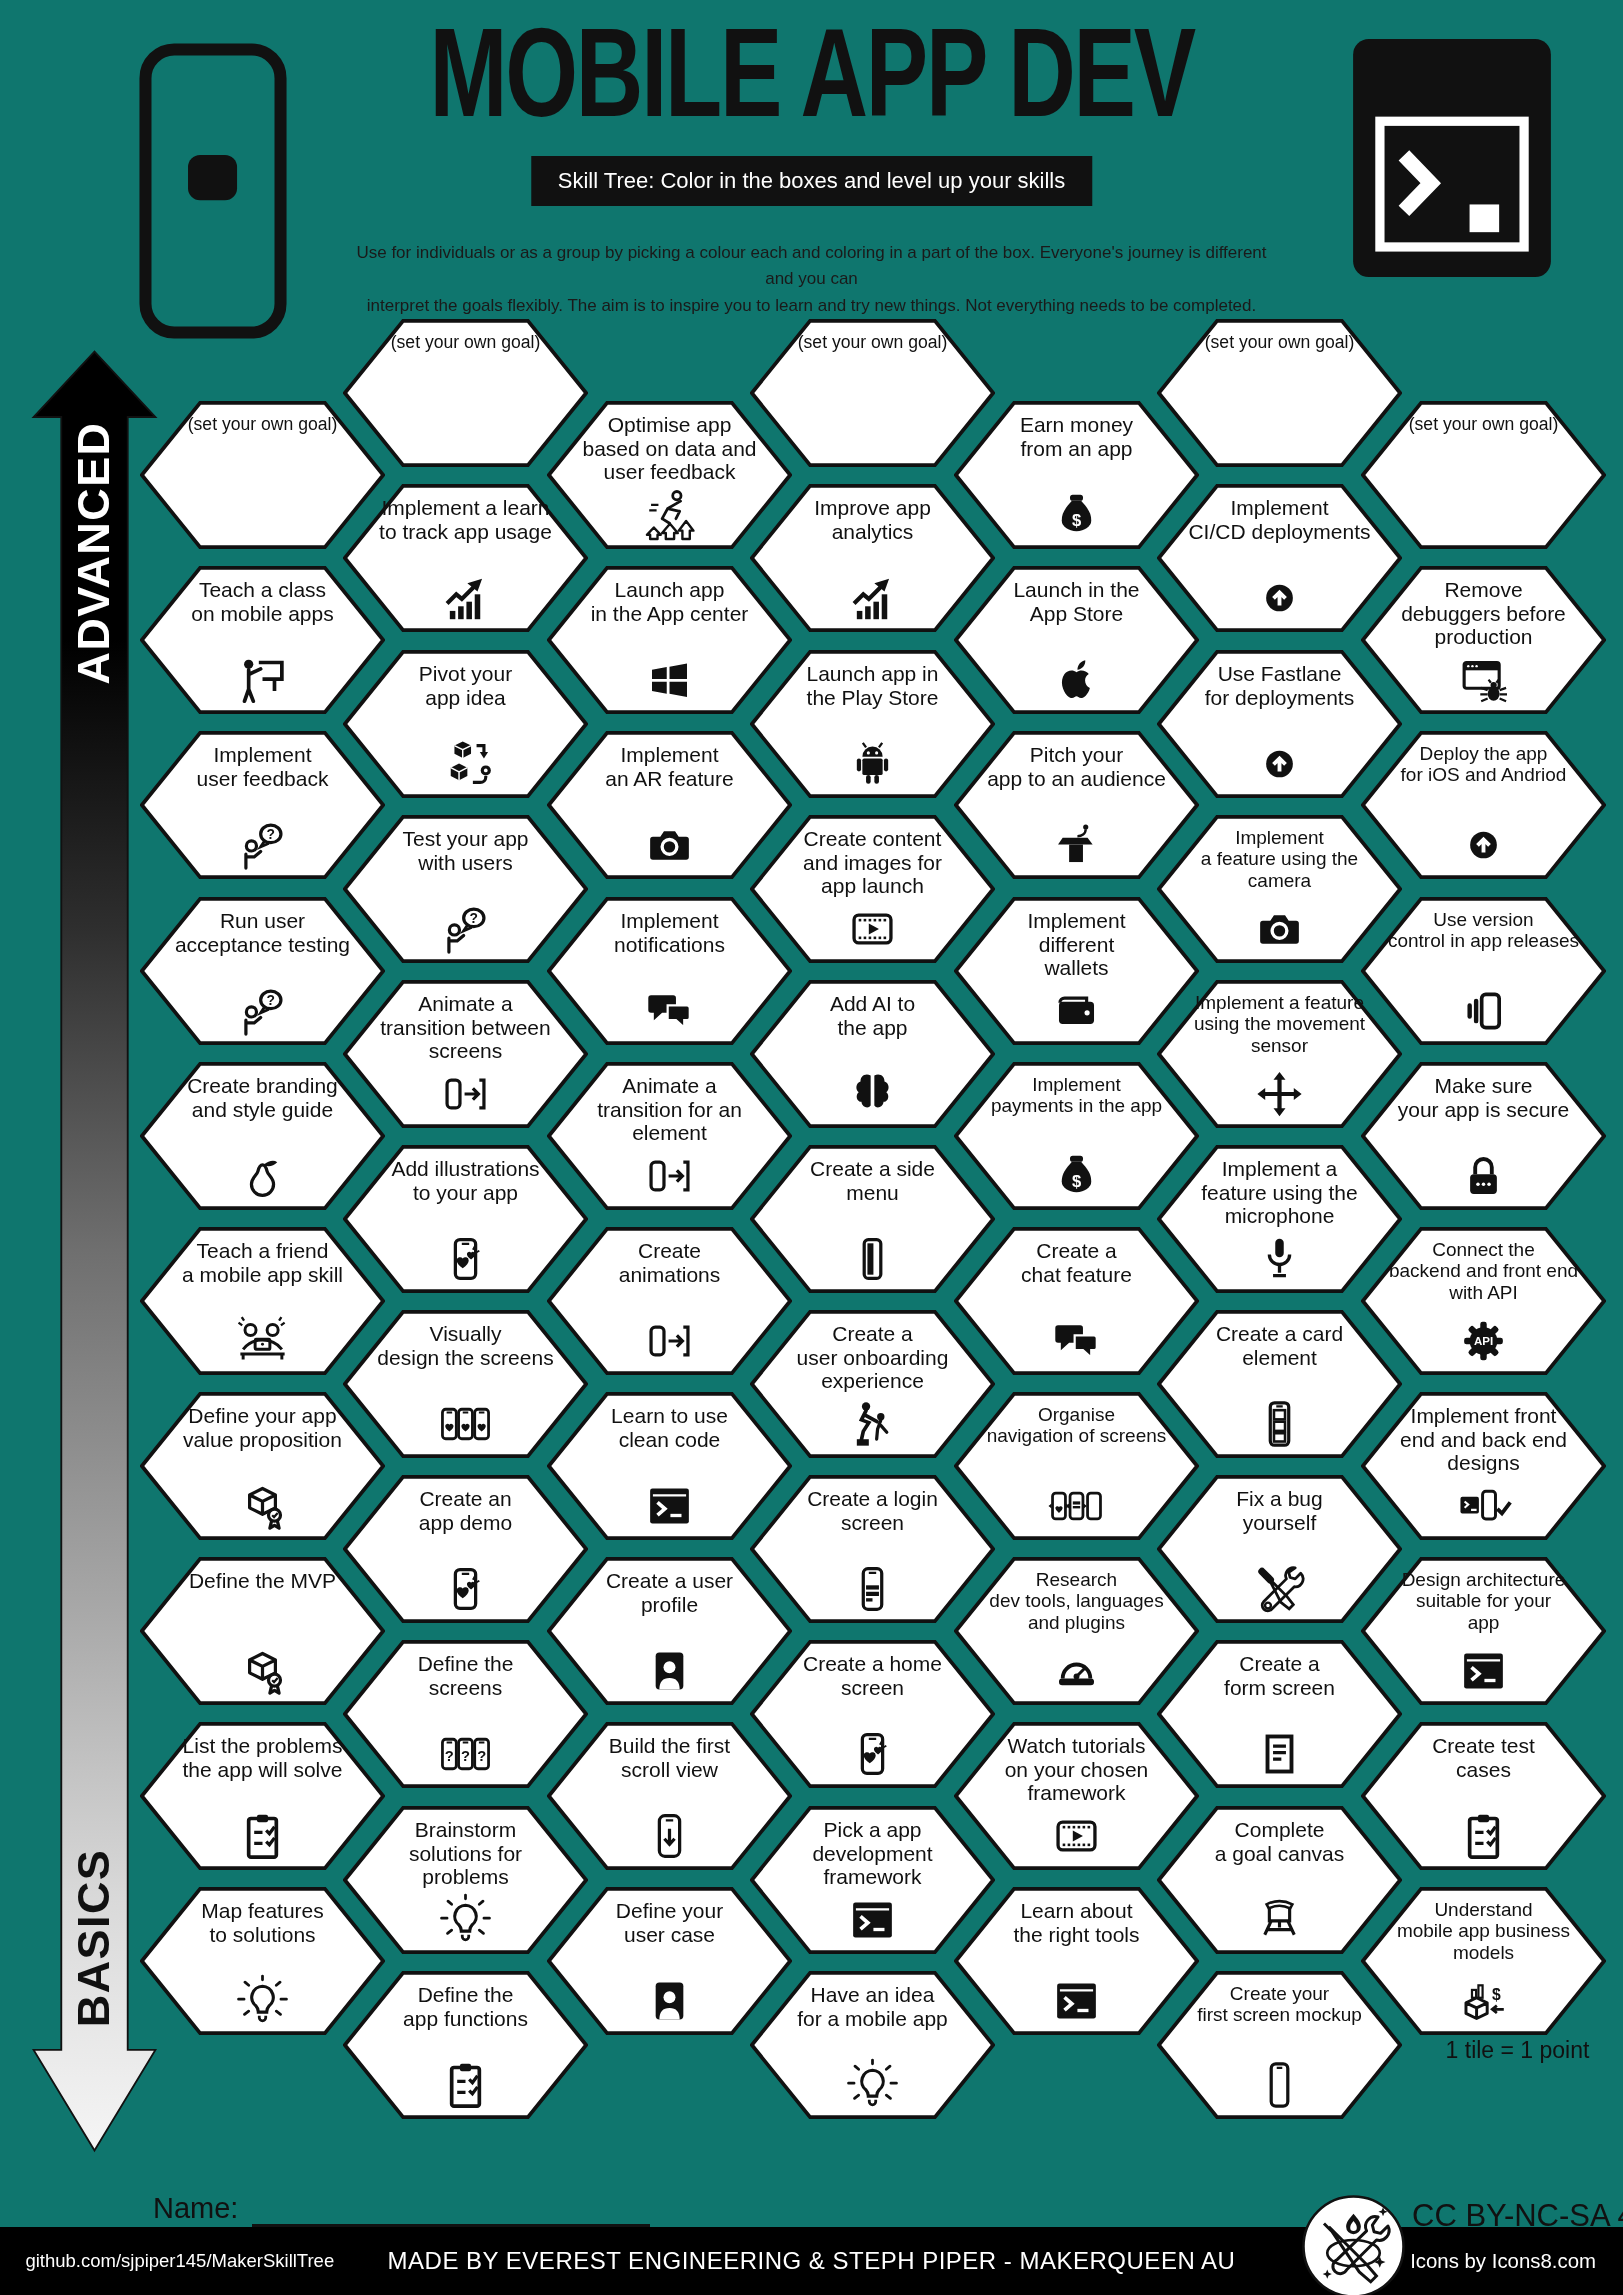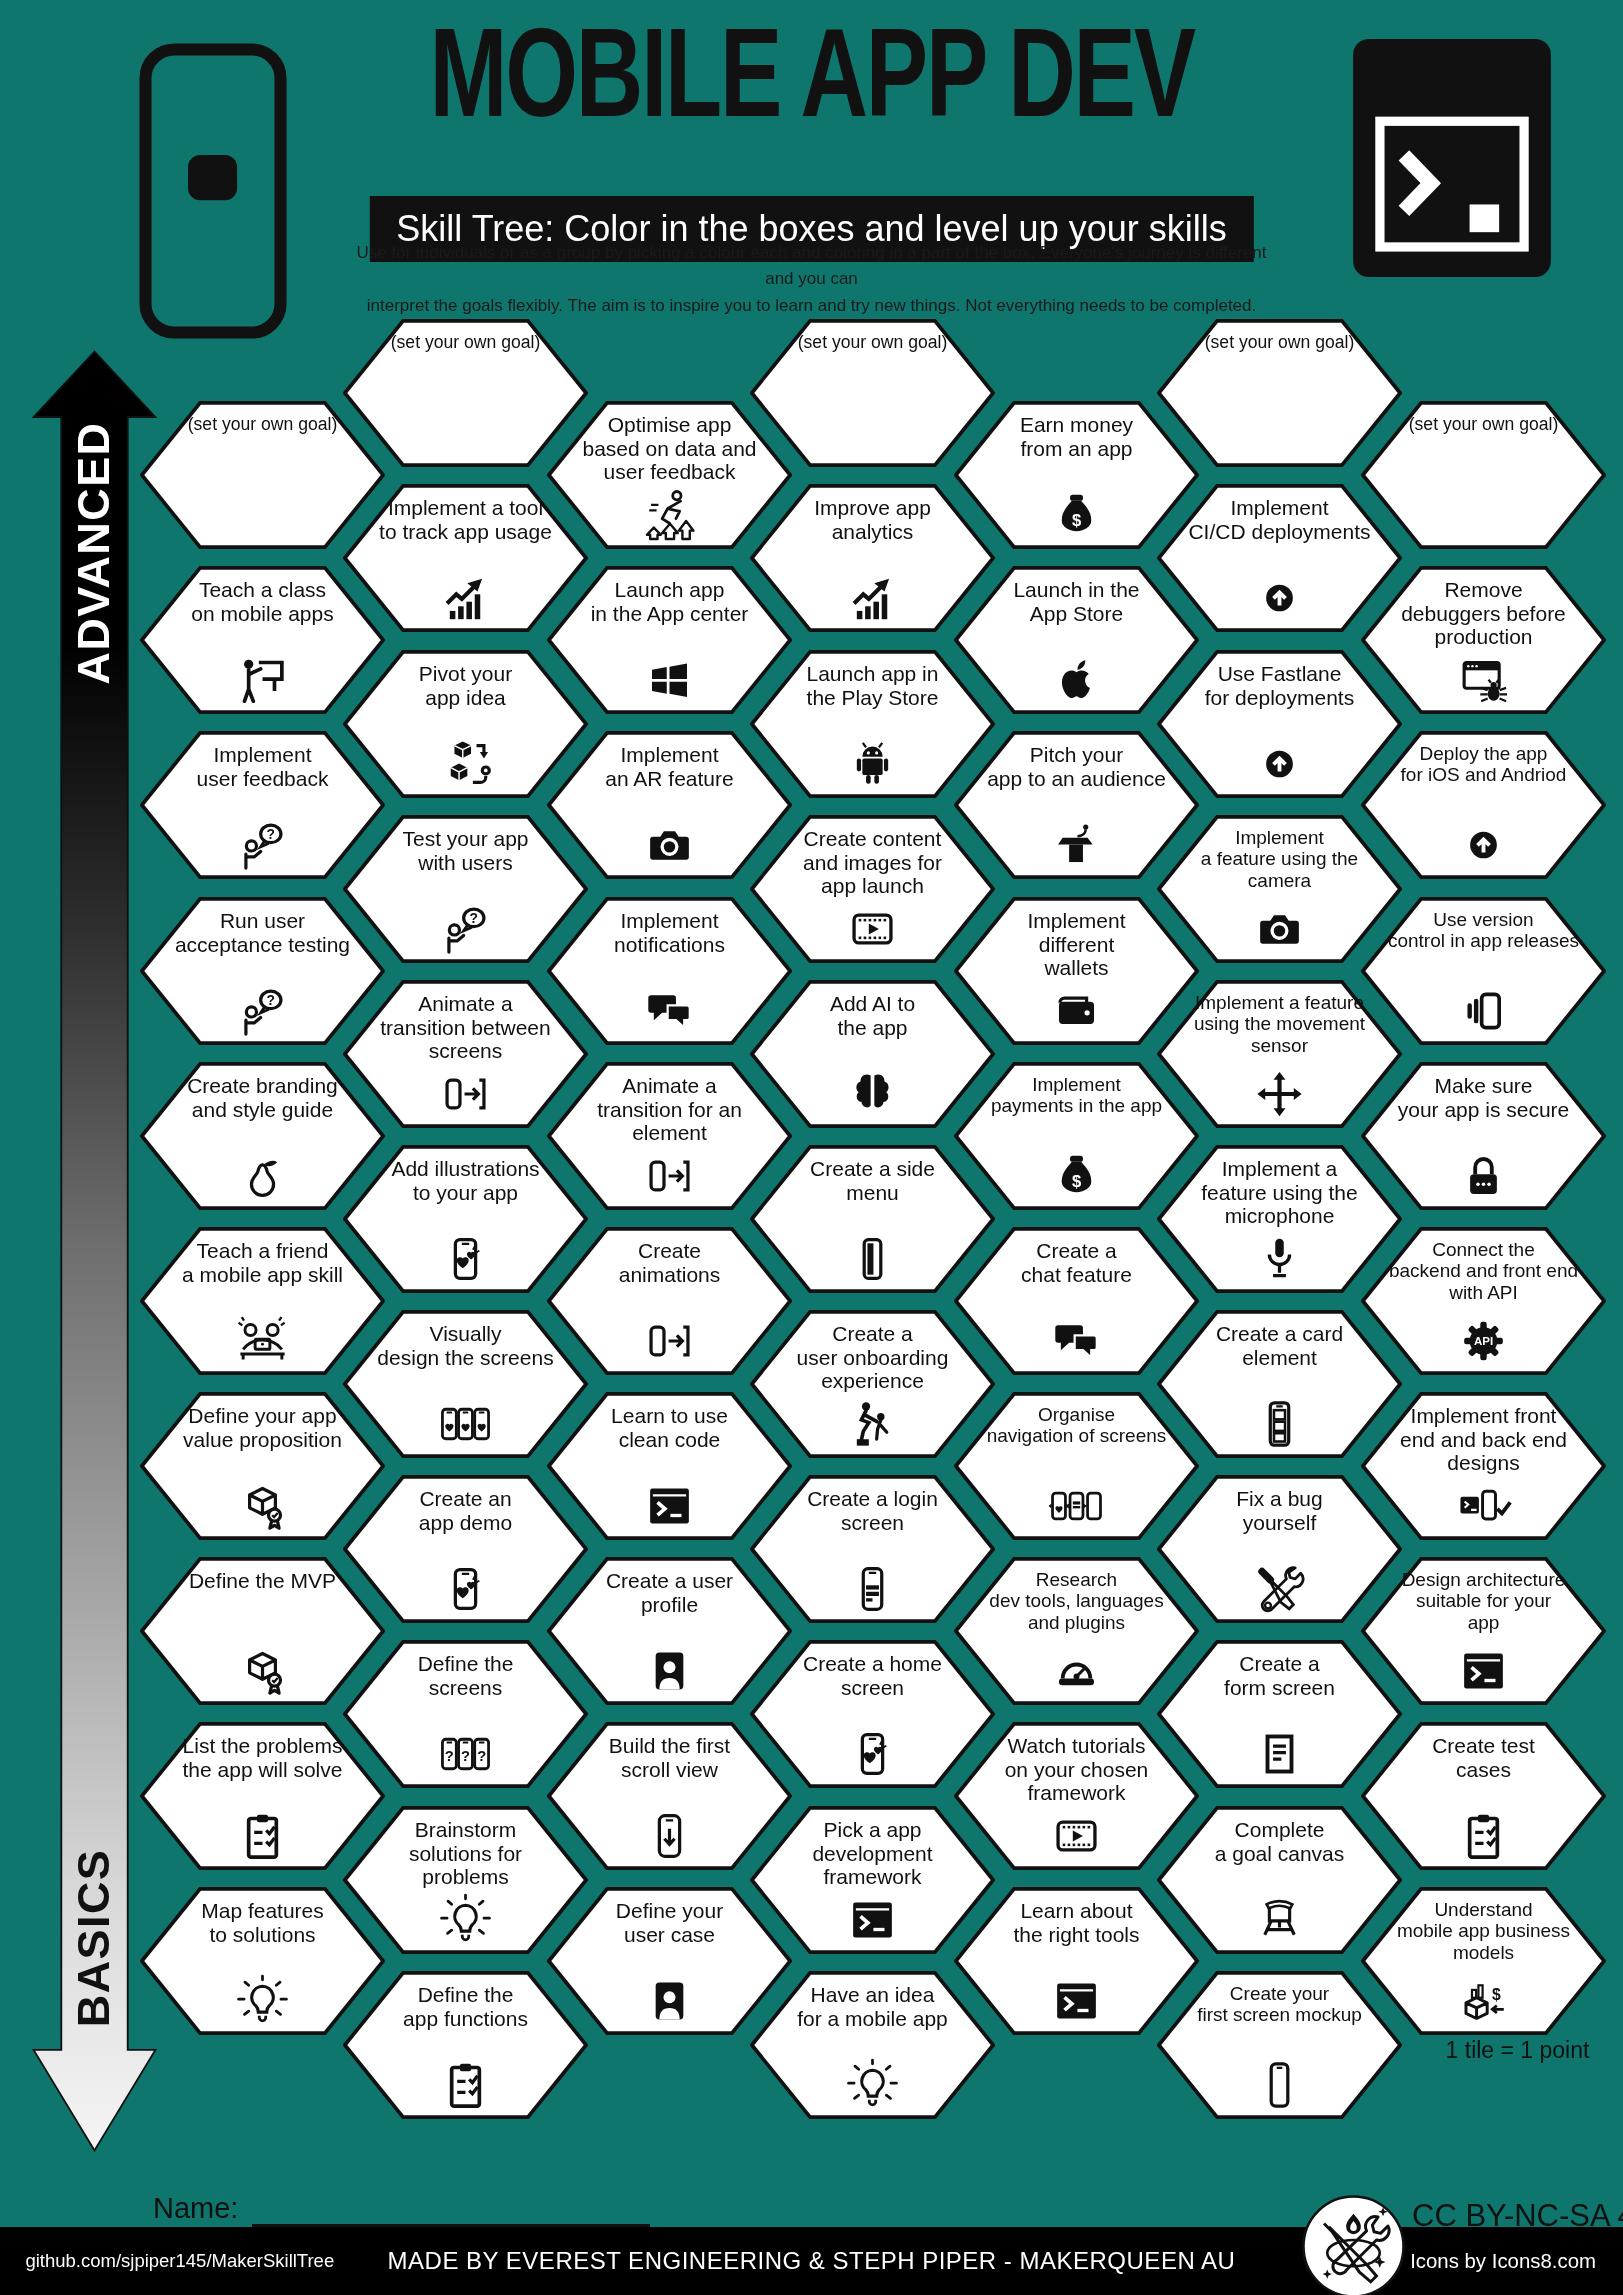--- a/index.html
+++ b/index.html
@@ -4,21 +4,21 @@
 <style>
   html,body{margin:0;padding:0;background:#fff;}
   .page{position:relative;width:1623px;height:2295px;background:#0f766e;
         font-family:"Liberation Sans",sans-serif;color:#111;overflow:hidden;}
 
   
   .title{position:absolute;top:14px;left:0;right:0;text-align:center;
          font-size:117px;font-weight:bold;letter-spacing:-2.8px;line-height:1;}
   .title span{display:inline-block;transform:scaleX(.8) scaleY(1.08);transform-origin:center;}
   .banner{position:absolute;top:156px;left:50%;transform:translateX(-50%);
-          background:#111;color:#fff;font-size:36px;padding:12px 27px;white-space:nowrap;margin-top:40px;}
+          background:#111;color:#fff;font-size:22px;padding:12px 27px;white-space:nowrap;}
   .desc{position:absolute;top:240px;left:50%;transform:translateX(-50%);
         width:925px;text-align:center;font-size:17px;line-height:1.55;color:#1a1a1a;white-space:pre-line;}
   .hdr-phone{position:absolute;left:139px;top:43px;}
   .hdr-term{position:absolute;left:1353px;top:39px;}
 
   
   .arrow-svg{position:absolute;left:29px;top:348px;}
   .axis-label{position:absolute;font-weight:bold;font-size:45px;letter-spacing:1.4px;
               transform:translate(-50%,-50%) rotate(-90deg);white-space:nowrap;}
   .axis-advanced{left:94px;top:553px;color:#fff;}
@@ -526,21 +526,21 @@
       <div class="hex goal" style="left: 343px; top: 319px;">
         <svg class="bg" width="245" height="148" viewBox="0 0 530 320">
           <polygon points="4,160 130,4 400,4 526,160 400,316 130,316" fill="#fff" stroke="#111" stroke-width="8"></polygon>
         </svg>
         <div class="hex-label small">(set your own goal)</div>
       </div>
       <div class="hex" style="left: 343px; top: 484px;">
         <svg class="bg" width="245" height="148" viewBox="0 0 530 320">
           <polygon points="4,160 130,4 400,4 526,160 400,316 130,316" fill="#fff" stroke="#111" stroke-width="8"></polygon>
         </svg>
-        <div class="hex-label">Implement a tool
+        <div class="hex-label">Implement a learn
 to track app usage</div>
         <div class="hex-icon">
           <svg width="59" height="54" viewBox="0 0 64 58">
             <use href="#i-chart-up" width="64" height="64" y="-3"></use>
           </svg>
         </div>
       </div>
       <div class="hex" style="left: 343px; top: 650px;">
         <svg class="bg" width="245" height="148" viewBox="0 0 530 320">
           <polygon points="4,160 130,4 400,4 526,160 400,316 130,316" fill="#fff" stroke="#111" stroke-width="8"></polygon>

